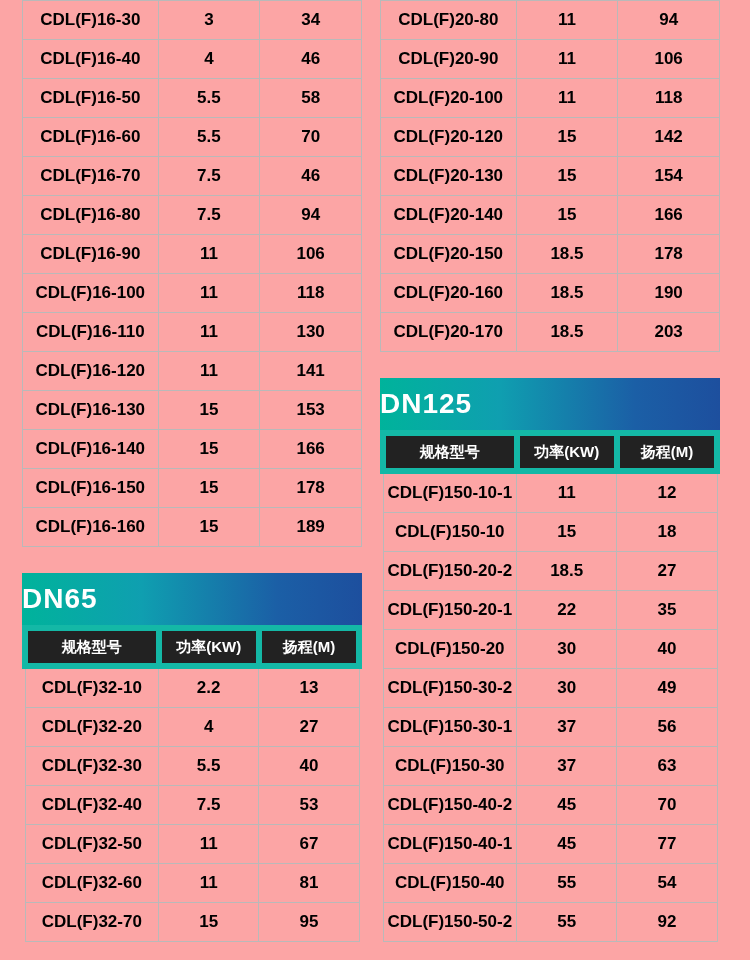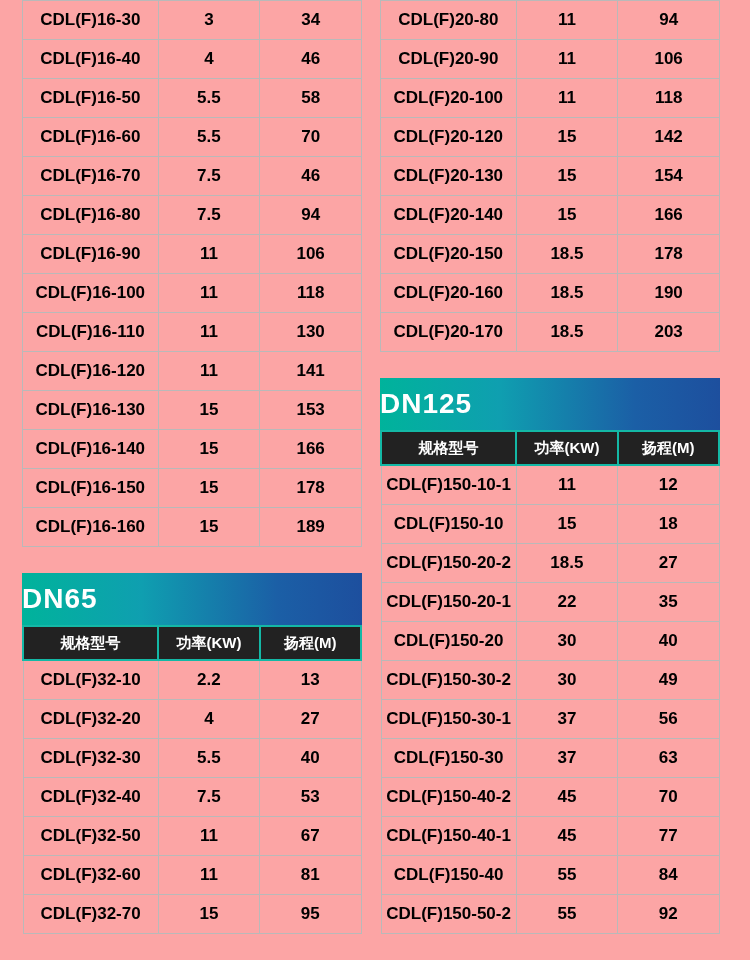--- a/index.html
+++ b/index.html
@@ -56,21 +56,21 @@
     text-align: left;
     line-height: 52px;
     letter-spacing: 1px;
   }
   .hdr-row th {
     background: #222222;
     color: #ffffff;
     font-size: 15px;
     height: 32px;
     line-height: 32px;
-    border: 2px solid #14b8a6;
+    border: 6px solid #14b8a6;
     font-weight: bold;
   }
   .gap { height: 26px; }
 </style>
 </head>
 <body>
 
 <div class="page">
 
   <div class="col col-left">
@@ -329,21 +329,21 @@
             <td>70</td>
           </tr>
           <tr>
             <td>CDL(F)150-40-1</td>
             <td>45</td>
             <td>77</td>
           </tr>
           <tr>
             <td>CDL(F)150-40</td>
             <td>55</td>
-            <td>84</td>
+            <td>54</td>
           </tr>
           <tr>
             <td>CDL(F)150-50-2</td>
             <td>55</td>
             <td>92</td>
           </tr>
         </tbody>
     </table>
   </div>
 

